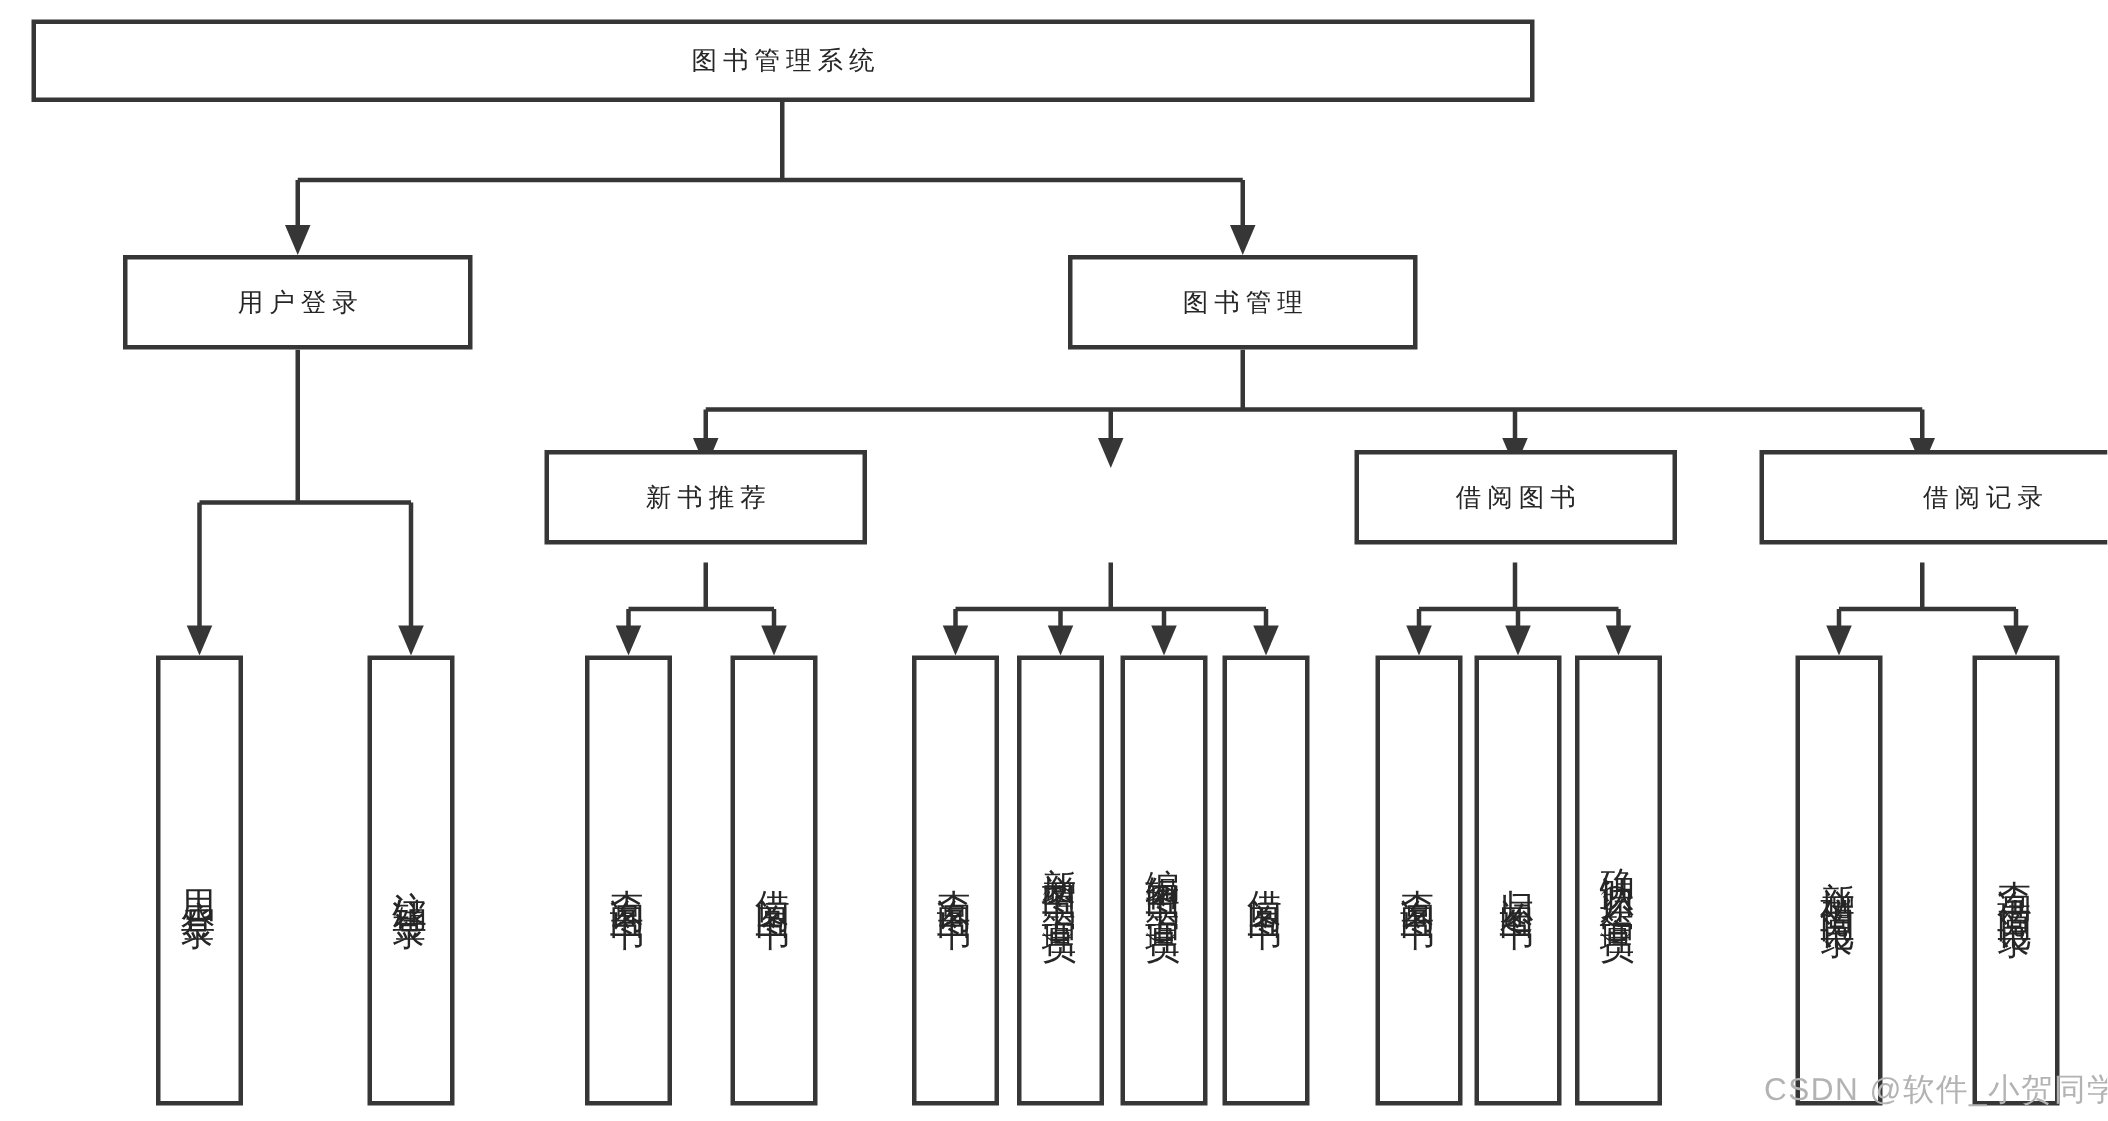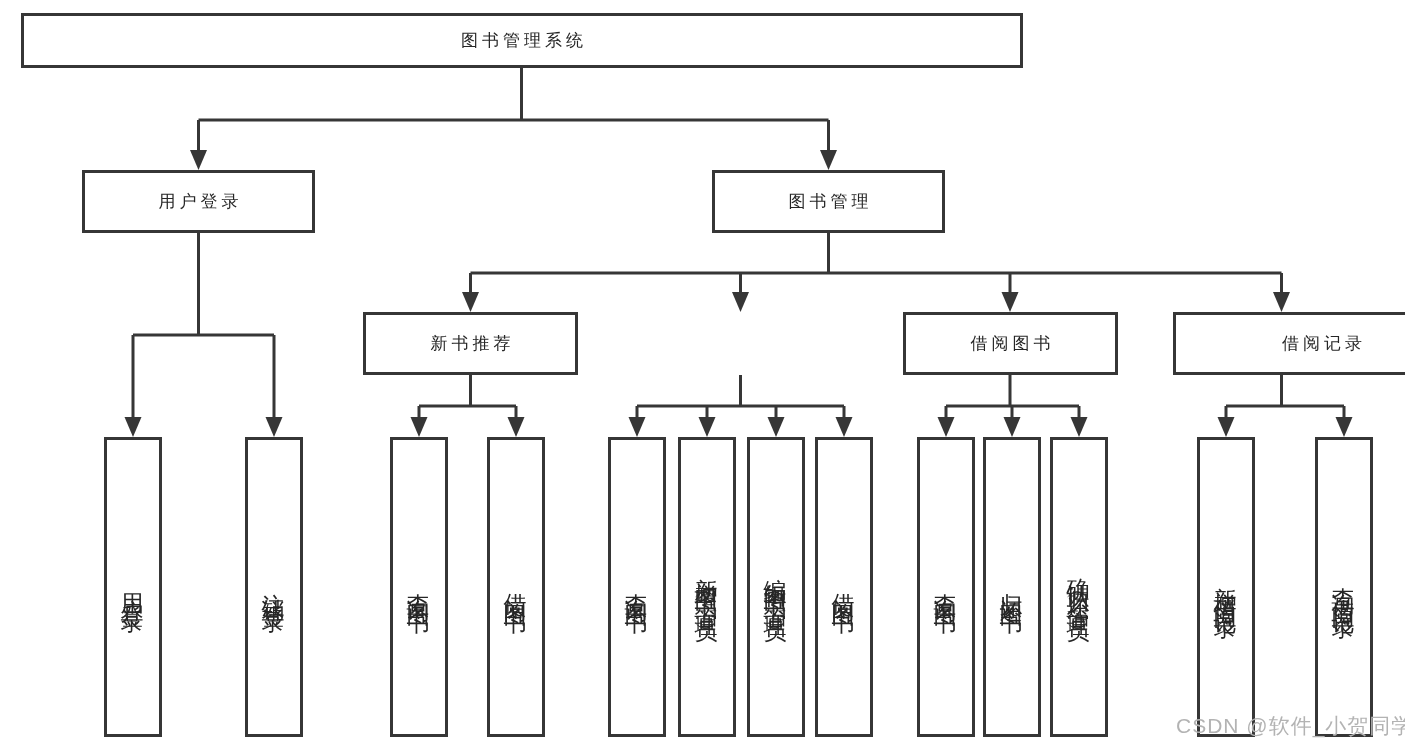--- a/index.html
+++ b/index.html
@@ -27,21 +27,21 @@
     justify-content: center;
     font-size: 17px;
     letter-spacing: 4px;
     text-indent: 4px; 
     white-space: nowrap;
   }
   .root-node  { left: 21px;  top: 13px;  width: 1002px; height: 55px; }
   .l2-node    { top: 170px;  width: 233px; height: 63px; }
   .l2-a       { left: 82px; }
   .l2-b       { left: 712px; }
-  .l3-node    { top: 312px;  width: 215px; height: 63px; text-align: center; }
+  .l3-node    { top: 300px;  width: 215px; height: 63px; text-align: center; }
   .l3-a       { left: 363px; }
   .l3-b       { left: 633px; }
   .l3-c       { left: 903px; }
   .l3-d       { left: 1173px; width: 250px; padding-left: 48px; }
   .leaf {
     position: absolute;
     box-sizing: border-box;
     top: 437px;
     width: 58px;
     height: 300px;

